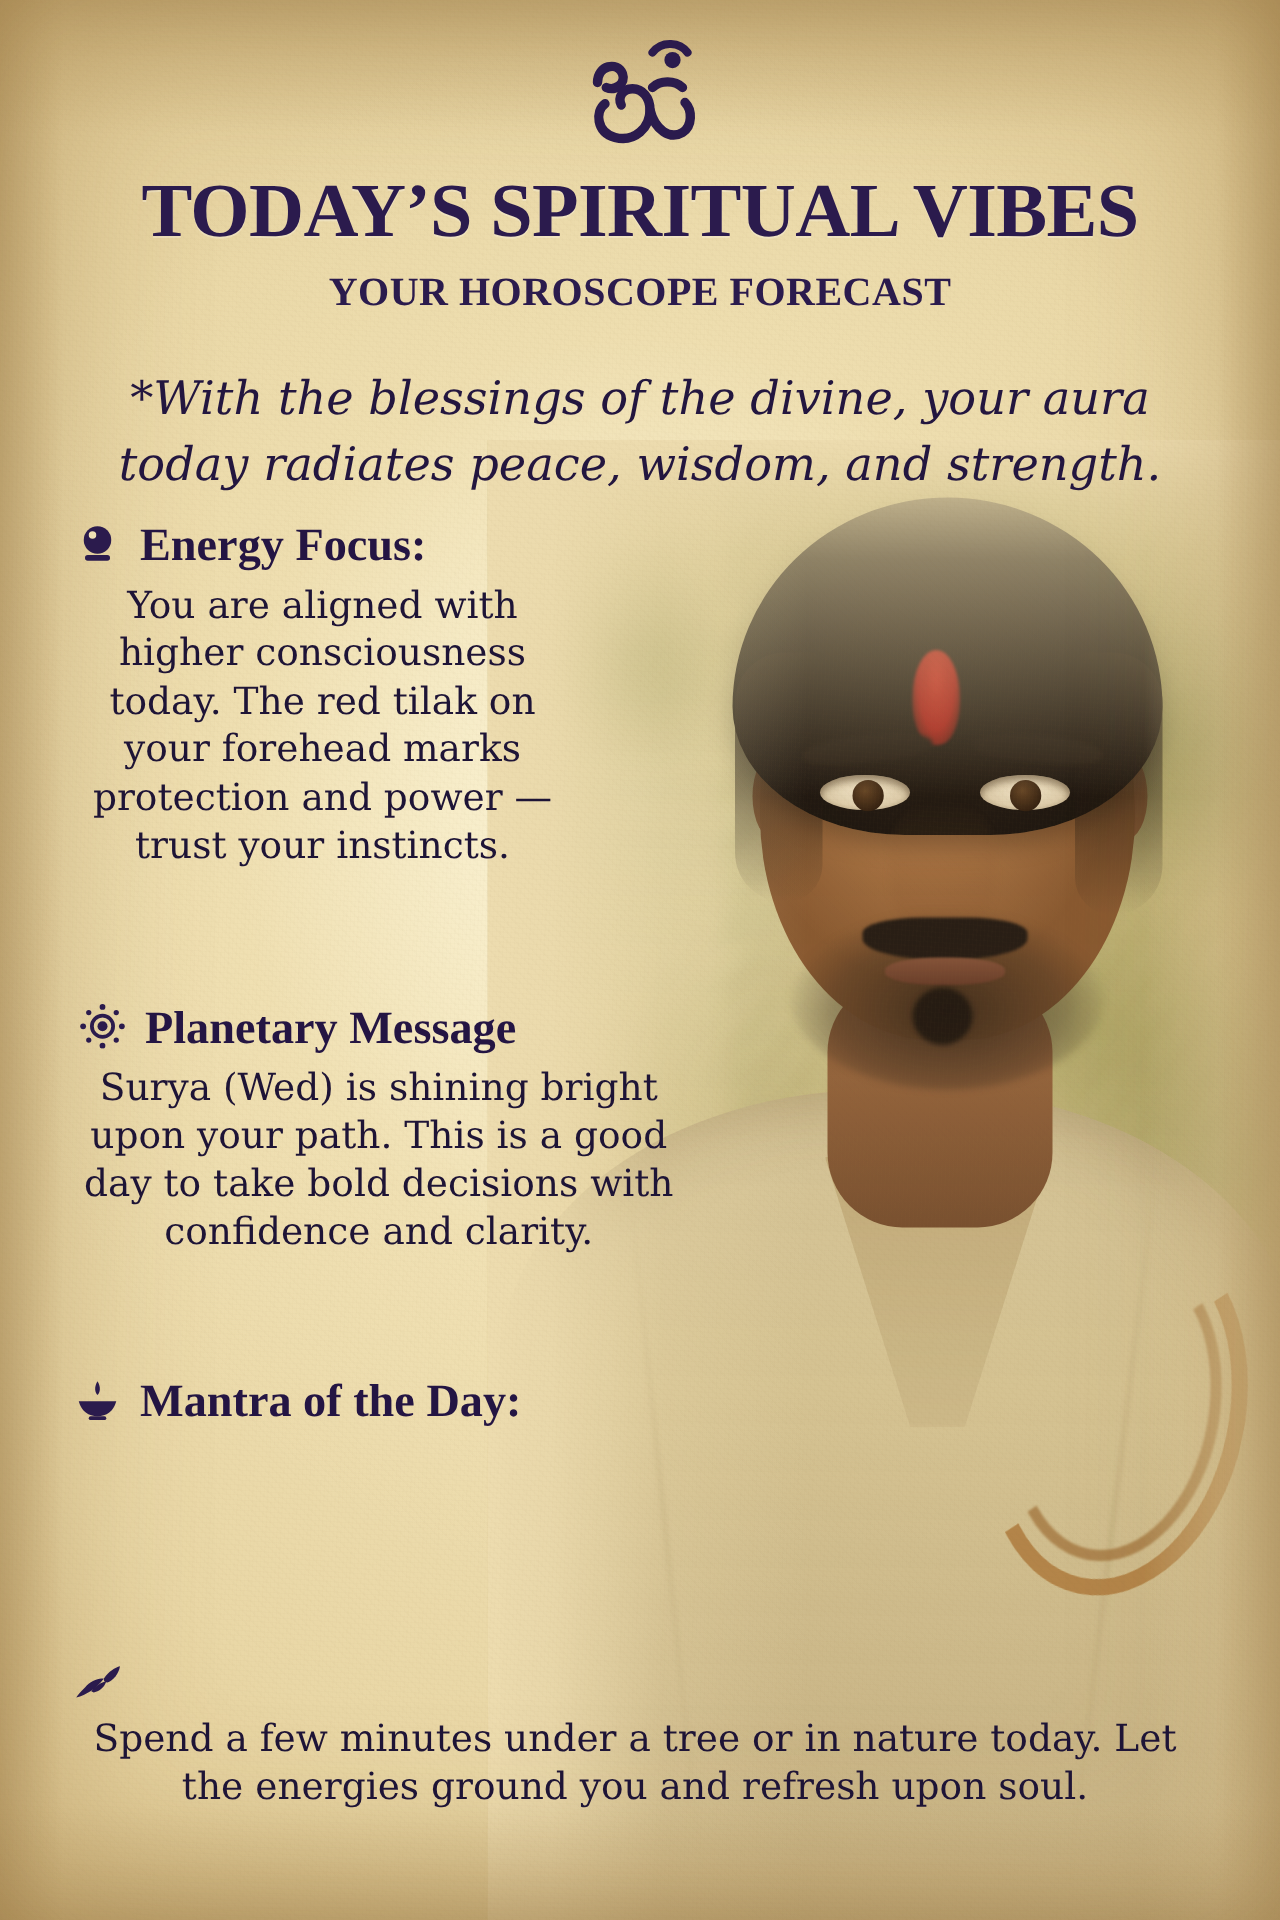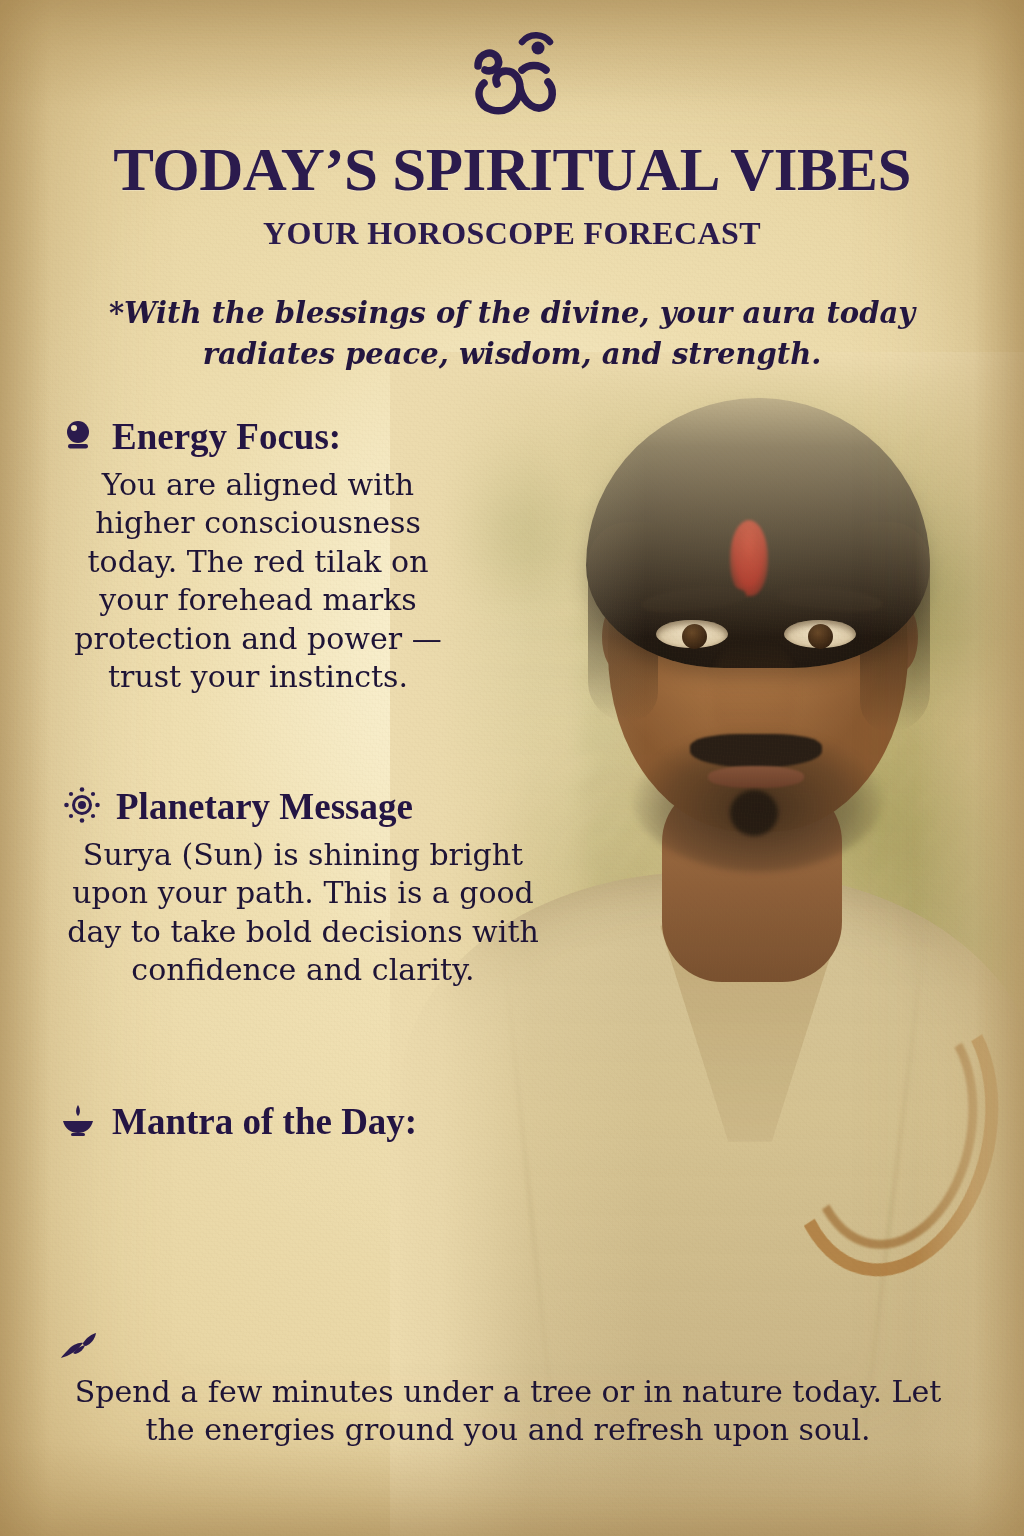--- a/index.html
+++ b/index.html
@@ -314,24 +314,23 @@
     color: #2b1b4d;
   }
   .tagline {
     position: absolute;
     top: 293px;
     left: 62px;
     width: 900px;
     text-align: center;
     font-family: "DejaVu Serif", serif;
     font-style: italic;
-    font-size: 29px;
+    font-size: 37px;
     line-height: 1.42;
     color: #23163f;
-    font-weight: bold;
   }
 
   .section { position: absolute; }
   .sec-head {
     display: flex;
     align-items: flex-start;
     gap: 14px;
     font-family: "Liberation Serif", serif;
     font-weight: bold;
     font-size: 37px;
@@ -353,21 +352,21 @@
     line-height: 1.28;
     color: #1e1436;
     text-align: center;
   }
   .sec-body .em { font-style: italic; }
 
   #sec-energy { top: 415px; left: 58px; width: 420px; }
   #sec-energy .sec-body { width: 400px; }
 
   #sec-planet { top: 785px; left: 58px; width: 500px; }
-  #sec-planet .sec-head { padding-left: 4px; }
+  #sec-planet .sec-head { padding-left: 4px; margin-top: 16px; }
   #sec-planet .sec-body { width: 490px; }
 
   #sec-mantra { top: 1100px; left: 58px; width: 520px; }
   #sec-mantra .sec-body { width: 520px; }
 
   #sec-tip { top: 1325px; left: 58px; width: 900px; }
   #sec-tip .sec-body { width: 900px; }
 
 </style>
 </head>
@@ -461,21 +460,21 @@
                 <circle cx="33.5" cy="18" r="2.3"></circle>
               <circle cx="7" cy="7" r="2.1"></circle>
                 <circle cx="29" cy="7" r="2.1"></circle>
               <circle cx="7" cy="29" r="2.1"></circle>
                 <circle cx="29" cy="29" r="2.1"></circle>
             </g>
           </svg>
         </span>
         <span>Planetary Message</span>
       </div>
-      <div class="sec-body">Surya (Sun) is shining bright upon your path. This is a good day to take bold decisions with confidence and clarity.</div>
+      <div class="sec-body">Surya (Wed) is shining bright upon your path. This is a good day to take bold decisions with confidence and clarity.</div>
     </div>
 
     <div class="section" id="sec-mantra">
       <div class="sec-head">
         <span class="sec-icon">
           <svg width="38" height="32" viewBox="0 0 38 32" xmlns="http://www.w3.org/2000/svg">
             <path d="M19 1 C16 6, 17 10, 19 12 C21 10, 22 6, 19 1 Z" fill="#2b1b4d"></path>
             <path d="M4 17 H34 C32 25, 26 29, 19 29 C12 29, 6 25, 4 17 Z" fill="#2b1b4d"></path>
             <rect x="12" y="29" width="14" height="3" rx="1.5" fill="#2b1b4d"></rect>
           </svg>

